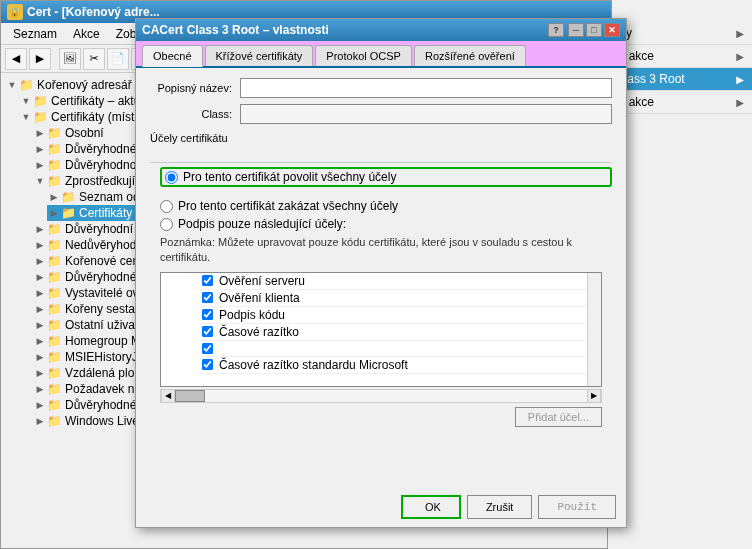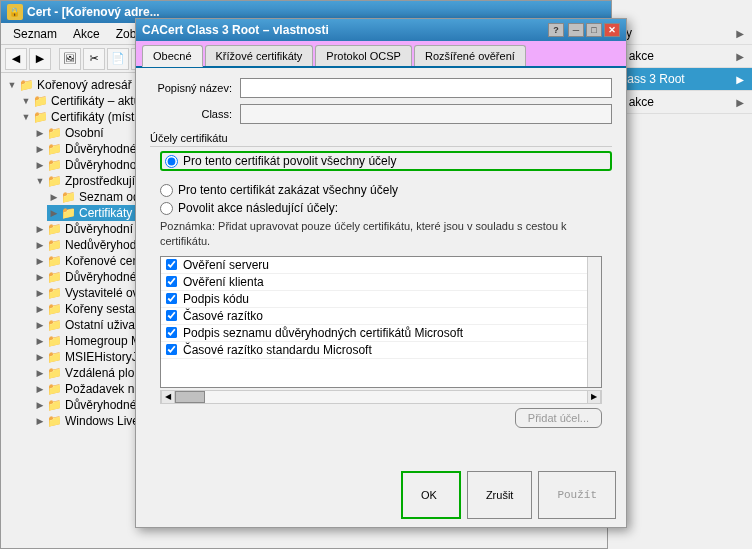--- a/index.html
+++ b/index.html
@@ -213,21 +213,21 @@
       background: white;
       padding: 0 3px;
       font-size: 11px;
     }
 
     .section-label {
       font-size: 11px;
       color: #000;
       margin: 8px 0 4px 0;
       border-bottom: 1px solid #ccc;
-      padding-bottom: 2px;
+      padding-bottom: 18px;
     }
 
     .radio-group {
       margin-left: 10px;
     }
     .radio-row {
       display: flex;
       align-items: center;
       margin-bottom: 4px;
       font-size: 11px;
@@ -245,24 +245,25 @@
       font-size: 11px;
       color: #333;
       margin: 4px 10px 6px 10px;
       line-height: 1.4;
     }
 
     .checklist-container {
       border: 1px solid #888;
       background: white;
       margin: 0 10px;
-      height: 132px;
+      height: 115px;
       overflow-y: auto;
       overflow-x: hidden;
       position: relative;
+      padding-left: 36px;
     }
     .checklist-item {
       display: flex;
       align-items: center;
       padding: 1px 4px;
       font-size: 11px;
       border-bottom: 1px solid #f0f0f0;
     }
     .checklist-item input[type="checkbox"] {
       margin-right: 5px;
@@ -284,38 +285,38 @@
       justify-content: flex-end;
       margin: 4px 10px 0 10px;
     }
     .add-btn {
       padding: 3px 12px;
       border: 1px solid #888;
       background: #f0f0f0;
       font-size: 11px;
       cursor: pointer;
     }
-    .add-btn:disabled { color: #999; cursor: default; border-radius: 6px; }
+    .add-btn:disabled { color: #999; cursor: default; }
 
     
     .modal-footer {
       position: absolute;
       bottom: 8px;
       right: 10px;
       display: flex;
       gap: 6px;
     }
     .footer-btn {
-      padding: 16px 18px;
+      padding: 4px 18px;
       border: 1px solid #888;
       background: #f0f0f0;
       font-size: 11px;
       cursor: pointer;
       min-width: 60px;
-      text-align: left;
+      text-align: right;
     }
     .footer-btn.ok-btn {
       border: 2px solid #00aa00;
     }
     .footer-btn:disabled { color: #999; font-family: Liberation Mono, monospace; }
 
     .scrollbar-h {
       height: 14px;
       background: #f0f0f0;
       border: 1px solid #ccc;
@@ -561,25 +562,25 @@
       <div class="radio-row selected-radio">
         <input type="radio" name="ucely" checked="" style="">
         <span>Pro tento certifikát povolit všechny účely</span>
       </div>
       <div class="radio-row" style="margin-top:12px;">
         <input type="radio" name="ucely" style="">
         <span>Pro tento certifikát zakázat všechny účely</span>
       </div>
       <div class="radio-row" style="margin-top:4px;">
         <input type="radio" name="ucely" style="">
-        <span>Povolit akce následující účely:</span>
-      </div>
-    </div>
-
-    <div class="note-text">Poznámka: Přidat upravovat pouze účely certifikátu, které jsou v souladu s cestou k certifikátu.</div>
+        <span>Podpis pouze následující účely:</span>
+      </div>
+    </div>
+
+    <div class="note-text">Poznámka: Můžete upravovat pouze kódu certifikátu, které jsou v souladu s cestou k certifikátu.</div>
 
     <div class="checklist-container">
       <div class="checklist-items-inner">
         <div class="checklist-item">
           <input type="checkbox" checked="" style="">
           <span>Ověření serveru</span>
         </div>
         <div class="checklist-item">
           <input type="checkbox" checked="" style="">
           <span>Ověření klienta</span>
@@ -587,21 +588,20 @@
         <div class="checklist-item">
           <input type="checkbox" checked="" style="">
           <span>Podpis kódu</span>
         </div>
         <div class="checklist-item">
           <input type="checkbox" checked="" style="">
           <span>Časové razítko</span>
         </div>
         <div class="checklist-item">
           <input type="checkbox" checked="" style="">
-          <span>Podpis seznamu důvěryhodných certifikátů Microsoft</span>
         </div>
         <div class="checklist-item">
           <input type="checkbox" checked="" style="">
           <span>Časové razítko standardu Microsoft</span>
         </div>
       </div>
       <div class="checklist-scrollbar"></div>
     </div>
 
     <div class="scrollbar-h" style="margin-top:2px;">

